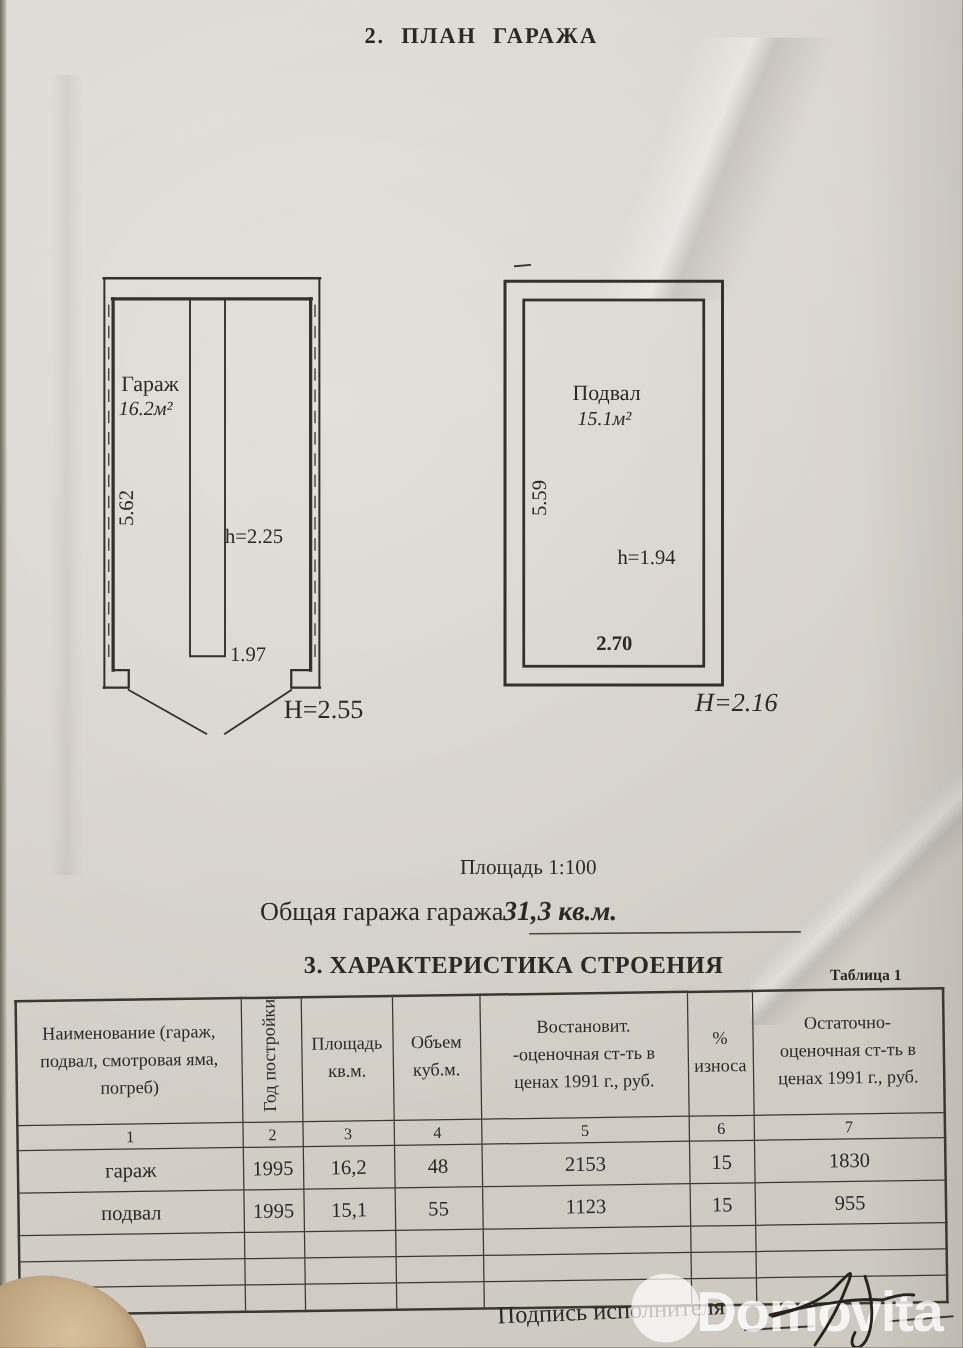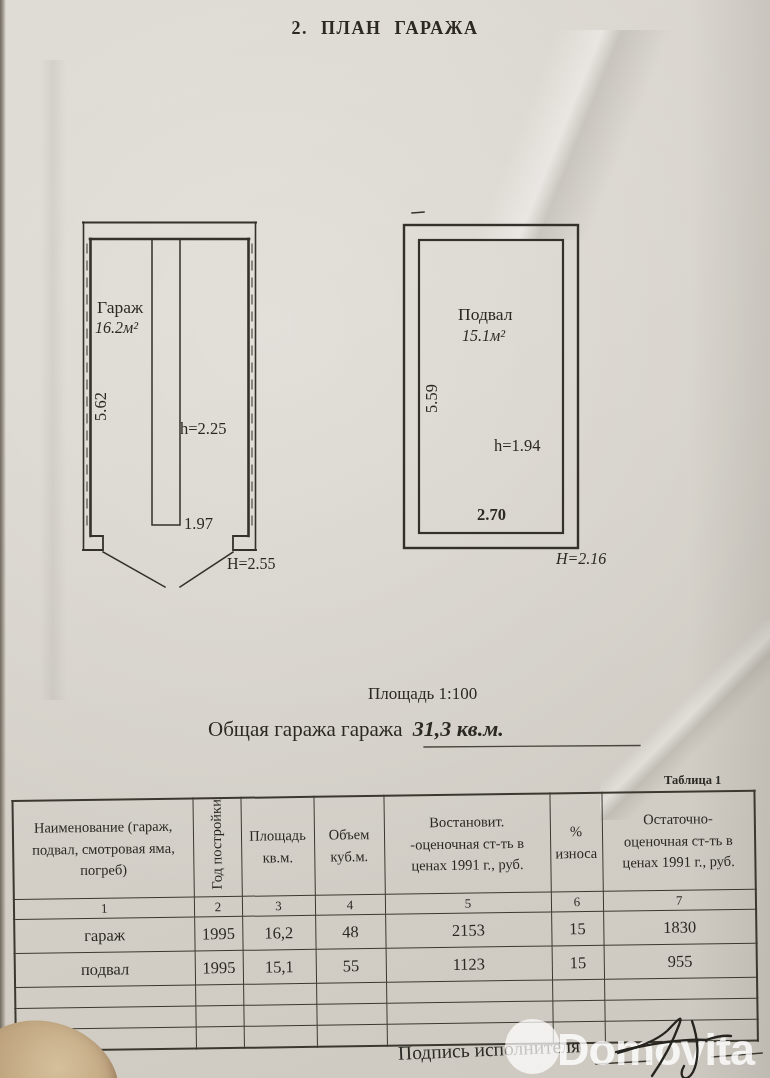--- a/index.html
+++ b/index.html
@@ -18,25 +18,25 @@
     background:linear-gradient(135deg,rgba(0,0,0,0) 44%,rgba(255,255,255,0.35) 50%,rgba(100,95,85,0.14) 55%,rgba(0,0,0,0) 62%);}
   .crease.c3{left:690px;top:0;width:80px;height:1078px;
     background:linear-gradient(90deg,rgba(0,0,0,0),rgba(95,90,80,0.13));}
   .crease.c4{left:40px;top:60px;width:26px;height:640px;
     background:linear-gradient(90deg,rgba(0,0,0,0),rgba(110,105,95,0.10) 50%,rgba(0,0,0,0));}
   .lbl{position:absolute;color:#2b2923;white-space:nowrap;}
   .title{left:0;right:0;top:18px;text-align:center;font-weight:bold;font-size:18px;letter-spacing:1.5px;word-spacing:7px;}
   .plan-name{font-size:17.5px;}
   .plan-area{font-size:16px;font-style:italic;}
   .dim{font-size:16.5px;}
-  .dim-big{font-size:16px;}
+  .dim-big{font-size:21px;}
   .vdim{writing-mode:vertical-rl;transform:rotate(180deg);font-size:16.5px;}
   .scale{left:368px;top:684px;font-size:17px;}
   .total{left:208px;top:716px;font-size:21px;}
-  .total b{font-style:italic;font-weight:bold;margin-left:10px;font-size:22px;}
+  .total b{font-style:italic;font-weight:bold;font-size:22px;}
   .sec3{left:243px;top:762px;font-weight:bold;font-size:19.5px;letter-spacing:0.4px;}
   .tbl-label{left:652px;top:773px;font-weight:bold;font-size:12.5px;margin-left:12px;}
   table{position:absolute;left:15px;top:800px;width:742px;border-collapse:collapse;table-layout:fixed;
     transform:rotate(-0.8deg);transform-origin:0 100%;color:#2b2923;}
   th,td{border:1.6px solid #3b382f;padding:0 3px;text-align:center;vertical-align:middle;
     font-weight:normal;white-space:pre-line;overflow:hidden;}
   table{border:2.2px solid #3b382f;}
   th{font-size:14.5px;line-height:1.5;}
   th.vert{white-space:normal;}
   th.vert span{display:inline-block;writing-mode:vertical-rl;transform:rotate(180deg);font-size:14.5px;line-height:1.1;}
@@ -109,20 +109,21 @@
 
   <div class="lbl plan-name" style="left:458px;top:304px;">Подвал</div>
   <div class="lbl plan-area" style="left:462px;top:327px;">15.1м²</div>
   <div class="lbl vdim" style="left:422px;top:384px;">5.59</div>
   <div class="lbl dim" style="left:494px;top:436px;">h=1.94</div>
   <div class="lbl dim" style="left:477px;top:505px;font-weight:bold;">2.70</div>
   <div class="lbl dim-big" style="left:556px;top:550px;font-style:italic;">H=2.16</div>
 
   <div class="lbl scale">Площадь 1:100</div>
   <div class="lbl total"><span>Общая гаража гаража</span><b>31,3 кв.м.</b></div>
+  <div class="lbl sec3">3. ХАРАКТЕРИСТИКА СТРОЕНИЯ</div>
   <div class="lbl tbl-label">Таблица 1</div>
 
   <table class="z3">
     <colgroup>
       <col style="width:180px">
         <col style="width:48px">
         <col style="width:73px">
         <col style="width:70px">
       <col style="width:166px">
         <col style="width:52px">

